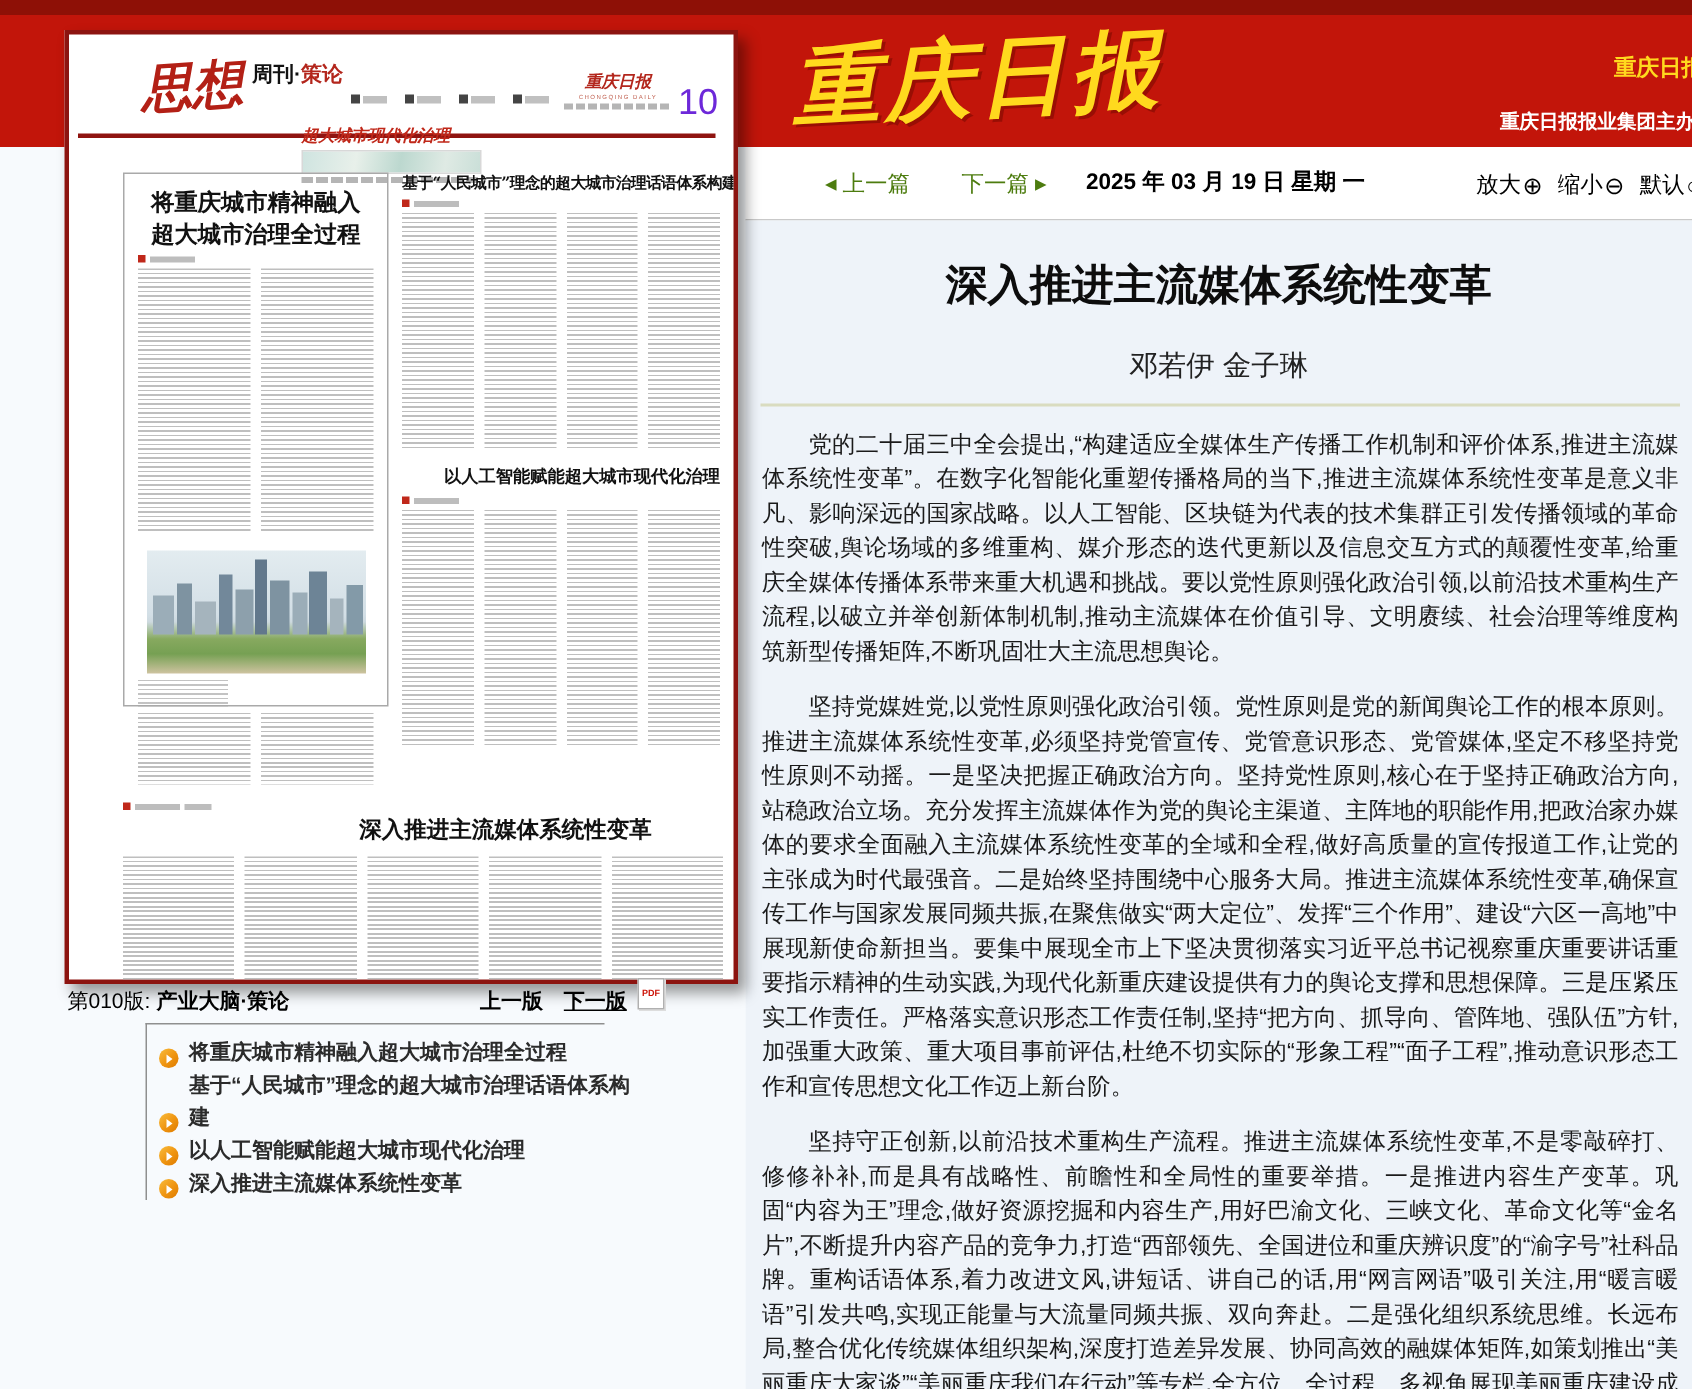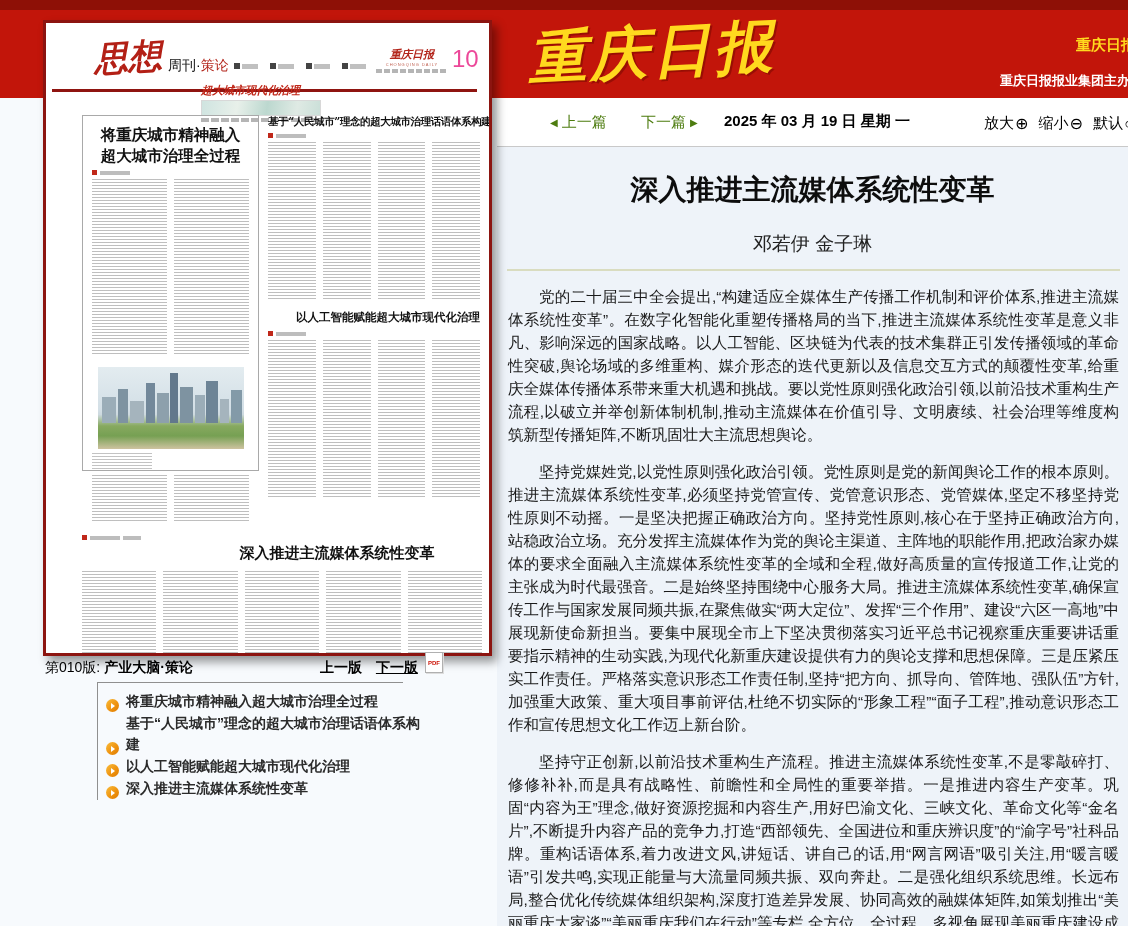--- a/index.html
+++ b/index.html
@@ -30,31 +30,31 @@
   .art-divider{margin:12px 8px 0 10px;height:2px;background:#d9dcc0;}
   .art-body{margin:4px 9px 0 11px;}
   .art-body p{font-size:15.5px;line-height:23px;color:#1a1a1a;text-align:justify;
               text-indent:2em;margin:14px 0 0 0;}
   
   .thumb{position:absolute;left:43px;top:20px;width:443px;height:630px;background:#ffffff;
          border:3px solid #8c1410;box-shadow:5px 6px 9px rgba(0,0,0,.4);cursor:pointer;}
   .np{position:relative;width:100%;height:100%;overflow:hidden;}
   .np-sixiang{position:absolute;left:48px;top:12px;font-family:"DejaVu Serif",serif;
               font-size:34px;font-weight:bold;font-style:italic;color:#b32016;transform:rotate(-4deg);}
-  .np-weekly{position:absolute;left:122px;top:34px;font-size:14px;font-weight:normal;color:#111;}
+  .np-weekly{position:absolute;left:122px;top:18px;font-size:14px;font-weight:bold;color:#111;}
   .np-weekly .red{color:#b3261c;}
   .np-nav{position:absolute;left:188px;top:40px;display:flex;gap:12px;}
   .np-nav span{display:flex;align-items:center;gap:2px;}
   .np-nav i{width:6px;height:6px;background:#444;}
   .np-nav b{width:16px;height:5px;background:#c0c0c0;}
   .np-logo{position:absolute;left:330px;top:24px;width:72px;text-align:center;}
   .np-logo .script{font-family:"DejaVu Serif",serif;font-size:11px;font-weight:bold;font-style:italic;color:#b3261c;white-space:nowrap;}
   .np-logo .en{font-size:4px;color:#c06050;letter-spacing:1px;}
   .np-logo .tiny{margin-top:2px;height:4px;background:repeating-linear-gradient(to right,#b5b5b5 0 6px,transparent 6px 8px);}
-  .np-ten{position:absolute;left:406px;top:22px;font-size:24px;color:#ec4899;font-weight:normal;}
+  .np-ten{position:absolute;left:406px;top:32px;font-size:24px;color:#6d28d9;font-weight:normal;}
   .np-rule{position:absolute;left:6px;top:66px;width:425px;height:3px;background:#8f1410;}
   .np-collogo{position:absolute;left:155px;top:60px;width:120px;}
   .np-collogo .cal{font-family:"DejaVu Serif",serif;font-size:11px;font-weight:bold;font-style:italic;color:#c0281a;white-space:nowrap;}
   .np-collogo .strip{margin-top:2px;height:14px;background:linear-gradient(100deg,#cfe4e0 0%,#e8f0ea 30%,#bcd8cf 55%,#dfeae4 80%,#cadfd8 100%);border:1px solid #d8d8d8;}
   .np-collogo .tiny{margin-top:2px;height:4px;background:repeating-linear-gradient(to right,#b5b5b5 0 8px,transparent 8px 10px);}
   
   .cols{display:flex;gap:7px;}
   .c{flex:1;background:repeating-linear-gradient(to bottom,#a9a9a9 0 1px,transparent 1px 3px);opacity:.75;}
   .marker{display:flex;align-items:center;gap:3px;margin:4px 0;}
   .marker i{width:5px;height:5px;background:#c0281a;}

